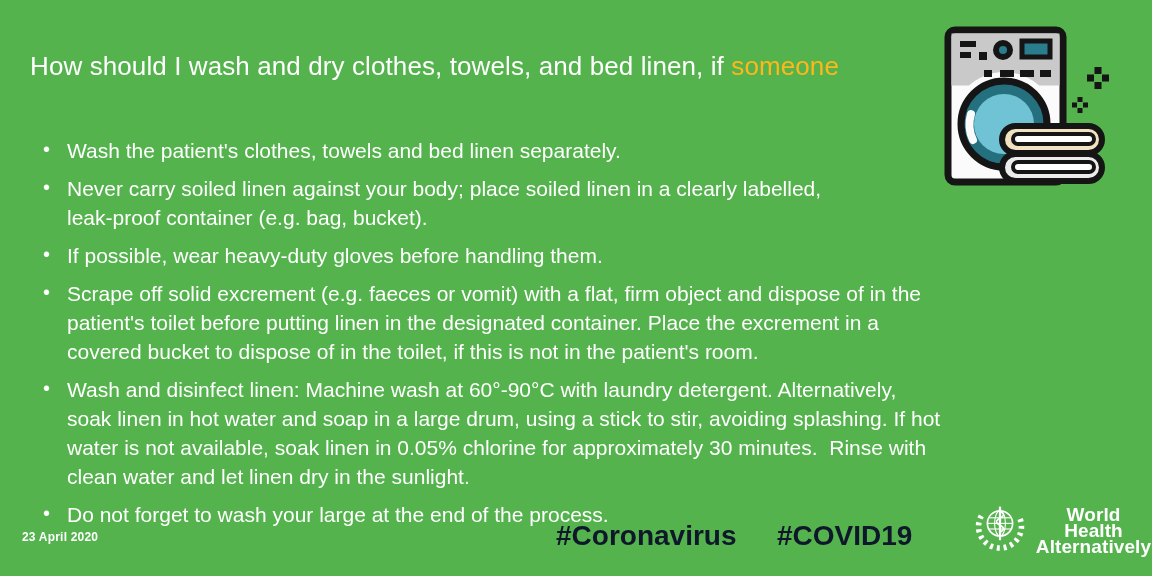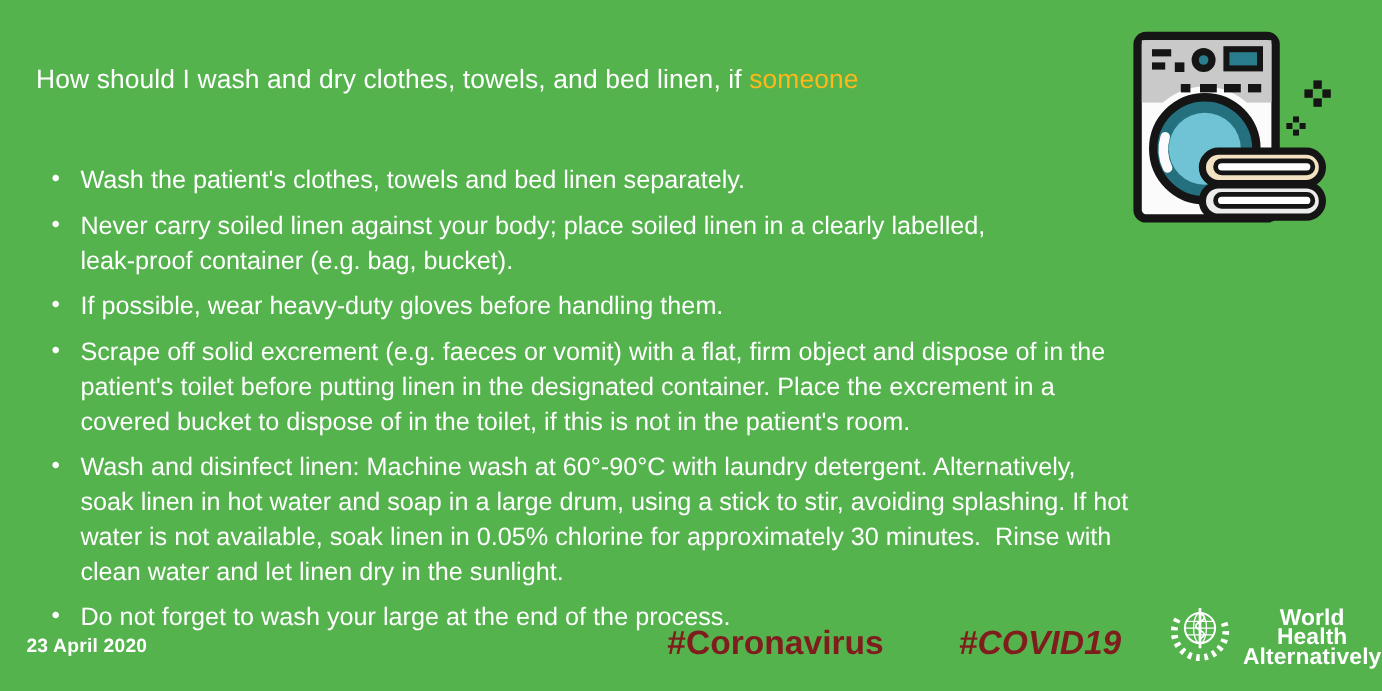--- a/index.html
+++ b/index.html
@@ -10,21 +10,21 @@
     height: 576px;
     background: #55B34E;
     font-family: "Liberation Sans", sans-serif;
     color: #ffffff;
     overflow: hidden;
   }
   .title {
     position: absolute;
     left: 30px;
     top: 49px;
-    font-size: 22px;
+    font-size: 26px;
     line-height: 34px;
     font-weight: 400;
     letter-spacing: 0.1px;
   }
   .accent { color: #FFB719; }
   .bullets {
     position: absolute;
     left: 36px;
     top: 136px;
     width: 1060px;
@@ -52,33 +52,33 @@
     position: absolute;
     left: 940px;
     top: 22px;
     width: 175px;
     height: 170px;
   }
   .date-label {
     position: absolute;
     left: 22px;
     top: 530px;
-    font-size: 16px;
+    font-size: 12px;
     font-weight: 700;
     letter-spacing: 0.2px;
   }
   .hashtag {
     position: absolute;
     top: 520px;
     font-size: 28px;
     font-weight: 700;
-    color: #7f1d1d;
+    color: #0f172a;
   }
   .hashtag-coronavirus { left: 556px; }
-  .hashtag-covid19 { left: 799px; font-style: italic; }
+  .hashtag-covid19 { left: 777px; }
   .who-logo {
     position: absolute;
     left: 972px;
     top: 501px;
     display: flex;
     align-items: center;
     gap: 7px;
   }
   .who-text {
     font-size: 19px;

